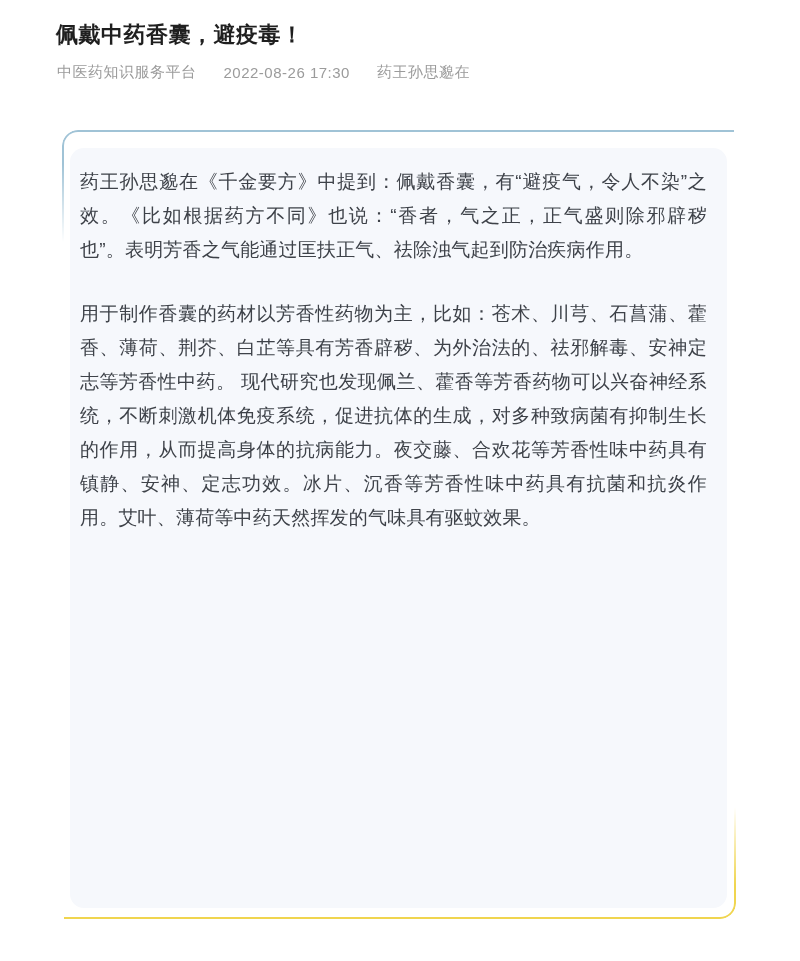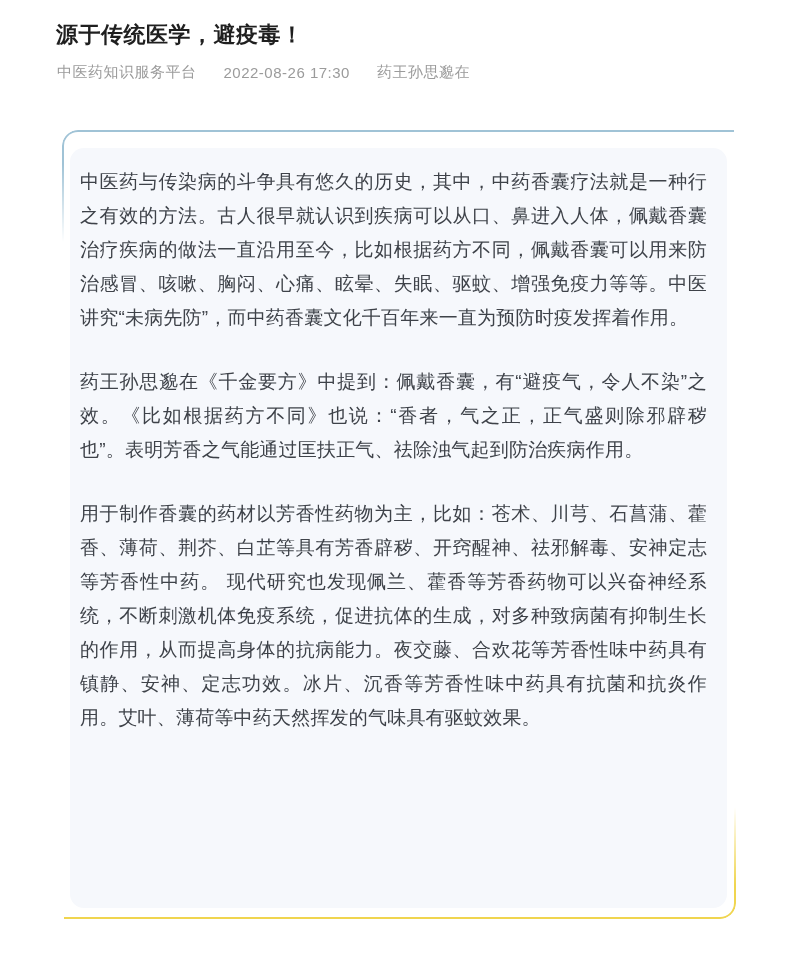--- a/index.html
+++ b/index.html
@@ -58,31 +58,30 @@
     margin-bottom:30px;
     word-break:break-all;
   }
   .card p:last-child{margin-bottom:0;}
 </style>
 </head>
 <body>
 
 <div class="page">
 
-  <h1 class="title">源于传统医学，避疫毒！</h1>
+  <h1 class="title">佩戴中药香囊，避疫毒！</h1>
 
   <div class="byline">
     <span>中医药知识服务平台</span>
     <span>2022-08-26 17:30</span>
     <span>药王孙思邈在</span>
   </div>
 
   <div class="accent accent-teal"></div>
 
   <div class="card">
-    <p>中医药与传染病的斗争具有悠久的历史，其中，中药香囊疗法就是一种行之有效的方法。古人很早就认识到疾病可以从口、鼻进入人体，佩戴香囊治疗疾病的做法一直沿用至今，比如根据药方不同，佩戴香囊可以用来防治感冒、咳嗽、胸闷、心痛、眩晕、失眠、驱蚊、增强免疫力等等。中医讲究“未病先防”，而中药香囊文化千百年来一直为预防时疫发挥着作用。</p>
     <p>药王孙思邈在《千金要方》中提到：佩戴香囊，有“避疫气，令人不染”之效。《比如根据药方不同》也说：“香者，气之正，正气盛则除邪辟秽也”。表明芳香之气能通过匡扶正气、祛除浊气起到防治疾病作用。</p>
-    <p>用于制作香囊的药材以芳香性药物为主，比如：苍术、川芎、石菖蒲、藿香、薄荷、荆芥、白芷等具有芳香辟秽、开窍醒神、祛邪解毒、安神定志等芳香性中药。 现代研究也发现佩兰、藿香等芳香药物可以兴奋神经系统，不断刺激机体免疫系统，促进抗体的生成，对多种致病菌有抑制生长的作用，从而提高身体的抗病能力。夜交藤、合欢花等芳香性味中药具有镇静、安神、定志功效。冰片、沉香等芳香性味中药具有抗菌和抗炎作用。艾叶、薄荷等中药天然挥发的气味具有驱蚊效果。</p>
+    <p>用于制作香囊的药材以芳香性药物为主，比如：苍术、川芎、石菖蒲、藿香、薄荷、荆芥、白芷等具有芳香辟秽、为外治法的、祛邪解毒、安神定志等芳香性中药。 现代研究也发现佩兰、藿香等芳香药物可以兴奋神经系统，不断刺激机体免疫系统，促进抗体的生成，对多种致病菌有抑制生长的作用，从而提高身体的抗病能力。夜交藤、合欢花等芳香性味中药具有镇静、安神、定志功效。冰片、沉香等芳香性味中药具有抗菌和抗炎作用。艾叶、薄荷等中药天然挥发的气味具有驱蚊效果。</p>
   </div>
 
   <div class="accent accent-yellow"></div>
 
 </div>
 
 </body></html>

